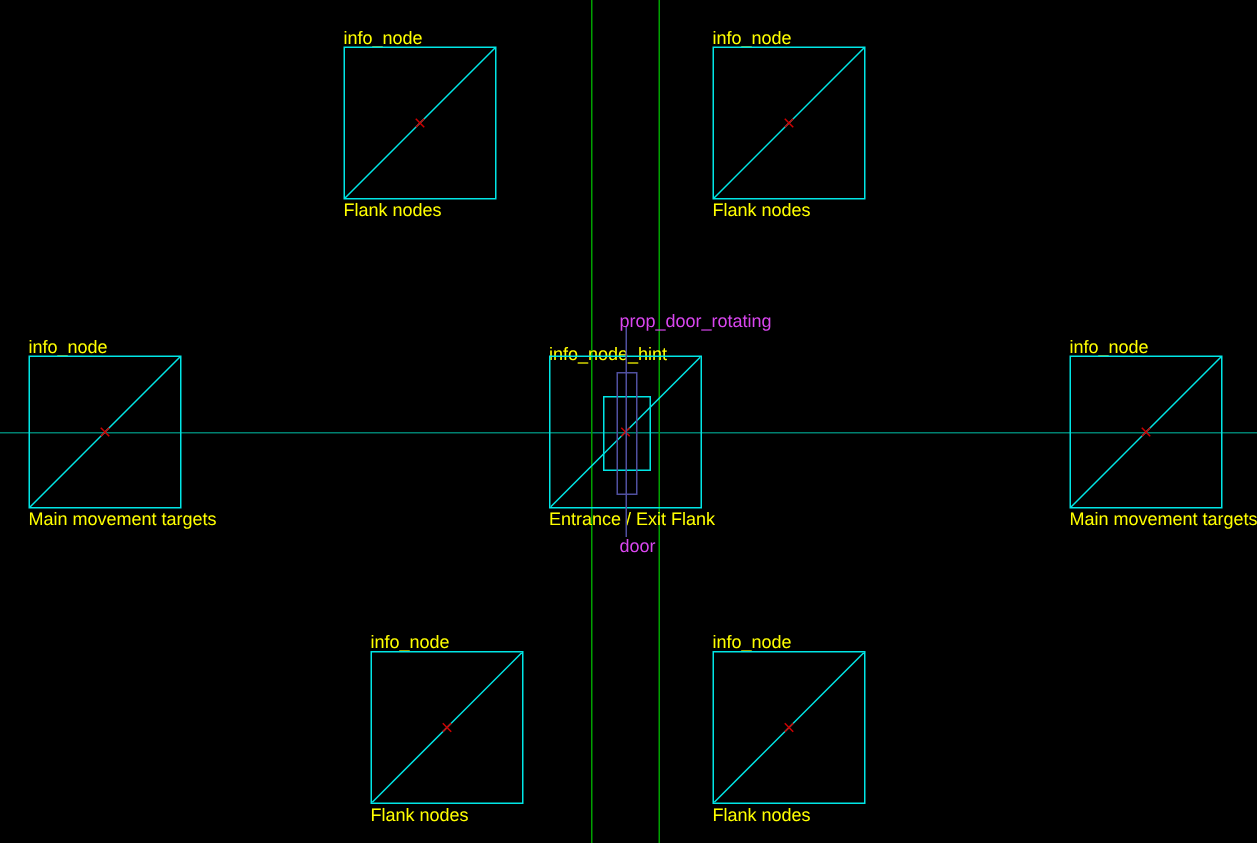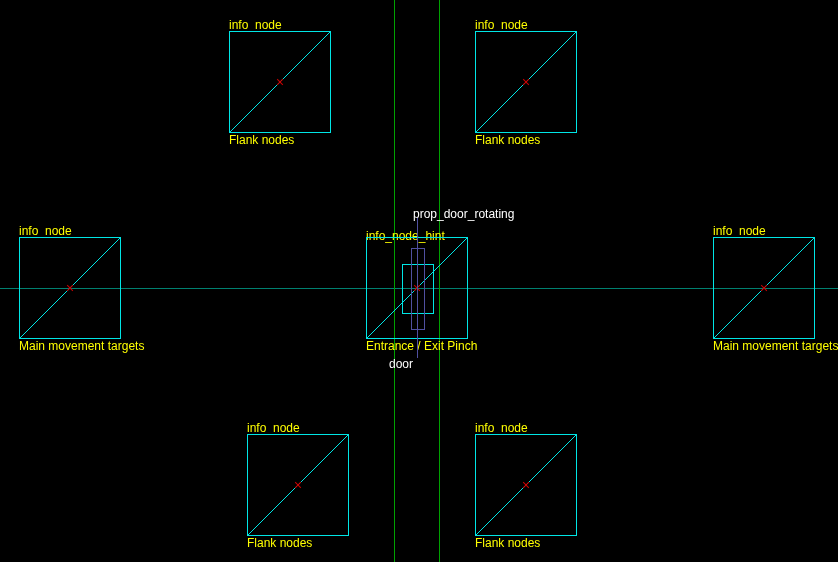--- a/index.html
+++ b/index.html
@@ -4,21 +4,21 @@
 <style>
 html,body{margin:0;padding:0;background:#000;width:838px;height:562px;overflow:hidden;font-family:Arial,Helvetica,sans-serif;font-size:12px;color:#fff}
 .stage{position:relative;width:838px;height:562px}
 .node{position:absolute;border:1px solid #00e6e6}
 .node .diag{position:absolute;left:0;top:0;width:100%;height:100%;pointer-events:none}
 .node .cross{position:absolute;left:50%;top:50%;width:8px;height:8px;transform:translate(-50%,-50%);}
 .node .cross::before,.node .cross::after{content:"";position:absolute;left:50%;top:50%;background:#d00000}
 .node .cross::before{width:8px;height:1px;transform:translate(-50%,-50%) rotate(45deg)}
 .node .cross::after{width:8px;height:1px;transform:translate(-50%,-50%) rotate(-45deg)}
 .lbl{position:absolute;color:#ffff00;white-space:nowrap}
-.lbl-m{position:absolute;color:#ffffff;white-space:nowrap}
+.lbl-m{position:absolute;color:#d946ef;white-space:nowrap}
 .axis-h{position:absolute;left:0;width:838px;height:1px;background:#008070}
 .axis-v{position:absolute;top:0;bottom:0;width:1px;background:#00a000}
 .door-box{position:absolute;border:1px solid #00e6e6}
 .door-inner{position:absolute;border:1px solid #5050a0}
 </style>
 </head>
 <body>
 
 <div class="stage">
 
@@ -64,26 +64,26 @@
   <div class="lbl" style="left:713px;top:339px">Main movement targets</div>
 
   <div class="lbl-m" style="left:413px;top:207px">prop_door_rotating</div>
   <div class="lbl" style="left:366px;top:229px">info_node_hint</div>
   <div class="node" style="left:366px;top:237px;width:100px;height:100px">
     <svg class="diag" viewBox="0 0 100 100" preserveAspectRatio="none">
         <line x1="0" y1="100" x2="100" y2="0" stroke="#00e6e6" stroke-width="1"></line>
       </svg>
     <div class="cross"></div>
   </div>
-  <div class="lbl" style="left:366px;top:339px">Entrance / Exit Pinch</div>
+  <div class="lbl" style="left:366px;top:339px">Entrance / Exit Flank</div>
 
   <div class="door-box" style="left:402px;top:264px;width:30px;height:48px"></div>
   <div class="door-inner" style="left:411px;top:248px;width:12px;height:80px"></div>
   <div style="position:absolute;left:417px;top:218px;width:1px;height:140px;background:#5050a0"></div>
-  <div class="lbl-m" style="left:389px;top:357px">door</div>
+  <div class="lbl-m" style="left:413px;top:357px">door</div>
 
   <div class="lbl" style="left:247px;top:421px">info_node</div>
   <div class="node" style="left:247px;top:434px;width:100px;height:100px">
     <svg class="diag" viewBox="0 0 100 100" preserveAspectRatio="none">
         <line x1="0" y1="100" x2="100" y2="0" stroke="#00e6e6" stroke-width="1"></line>
       </svg>
     <div class="cross"></div>
   </div>
   <div class="lbl" style="left:247px;top:536px">Flank nodes</div>
 

